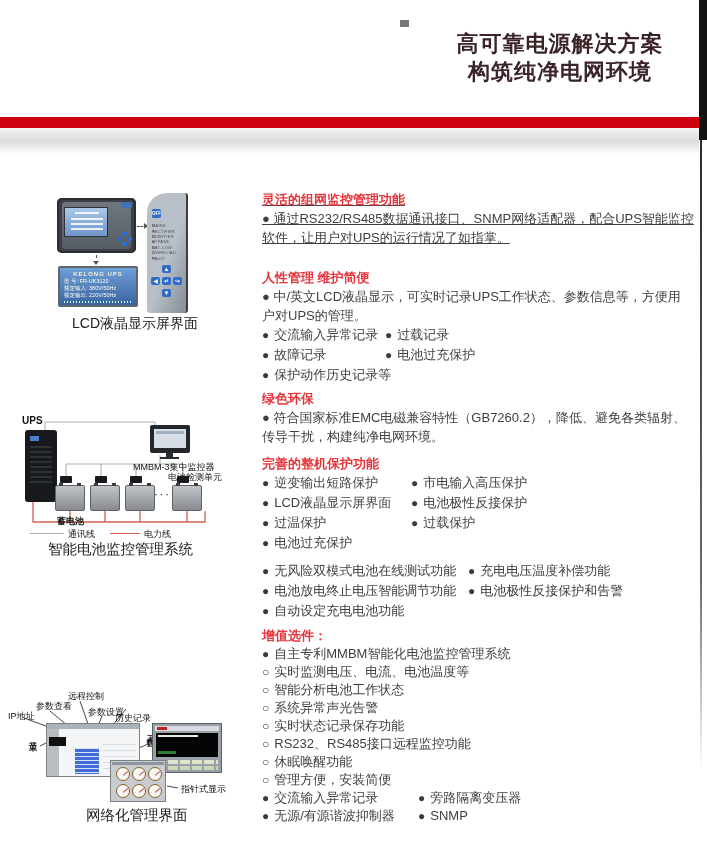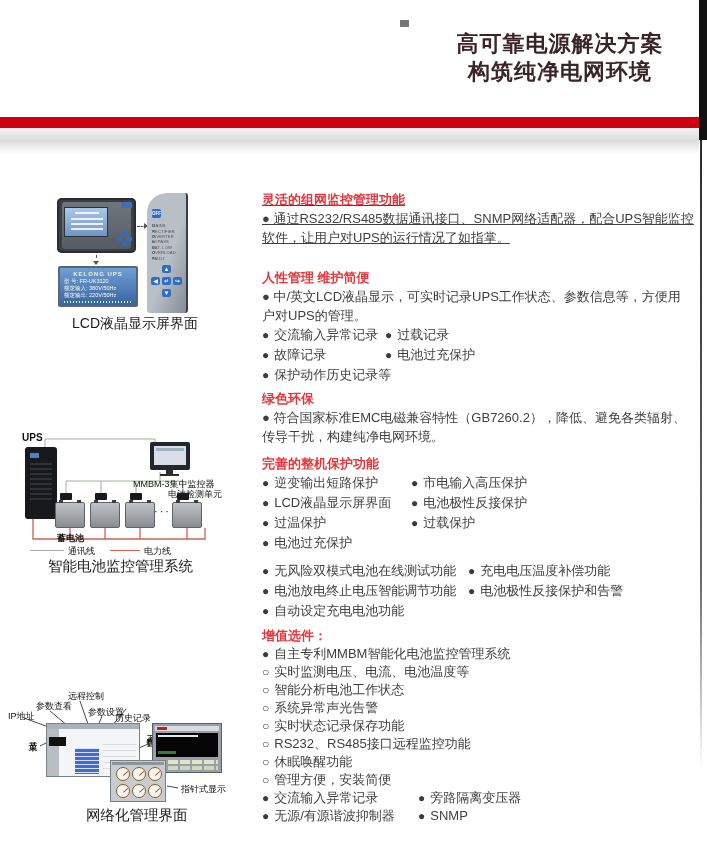--- a/index.html
+++ b/index.html
@@ -68,21 +68,21 @@
   .led-row{position:static;display:flex;align-items:center;height:5.4px;overflow:hidden;}
   .led-dot{width:2.5px;height:2.5px;border-radius:50%;background:#e4e4e4;border:.5px solid #777;margin-right:2px;flex:none;}
   .led-label{font-size:4px;color:#4c5258;white-space:nowrap;letter-spacing:.2px;}
   .f1-key{background:#2f6cc8;border-radius:2px;color:#fff;text-align:center;width:9px;height:8px;
           font-size:6px;line-height:8px;}
   .f1-up{left:15px;top:72px;} .f1-left{left:4px;top:84px;} .f1-enter{left:15px;top:84px;}
   .f1-back{left:26px;top:84px;} .f1-down{left:15px;top:96px;}
   #fig1 .caption{left:72px;top:122px;}
 
   
-  #fig2{top:431px;height:150px;font-size:9px;}
+  #fig2{top:414px;height:150px;font-size:9px;}
   .f2-ups-label{left:22px;top:1px;font-weight:bold;font-size:10px;color:#111;}
   .f2-tower{left:25px;top:16px;width:32px;height:72px;background:#17191c;border-radius:3px;}
   .f2-tower i{position:absolute;}
   .f2-tower .scr{left:5px;top:6px;width:9px;height:5px;background:#4a7fd0;}
   .f2-tower .vents{left:5px;top:16px;right:5px;height:40px;
     background:repeating-linear-gradient(to bottom,#2e3236 0 2px,#17191c 2px 5px);}
   .f2-monitor{left:150px;top:11px;width:40px;height:28px;background:#23262a;border-radius:2px;padding:3px;}
   .f2-monitor .scr{left:4px;top:4px;right:4px;bottom:5px;background:#d7dee6;}
   .f2-monitor .scr::after{content:"";position:absolute;left:2px;top:2px;right:2px;height:3px;background:#9fb0c2;}
   .f2-stand{left:166px;top:39px;width:7px;height:4px;background:#2a2d30;}

